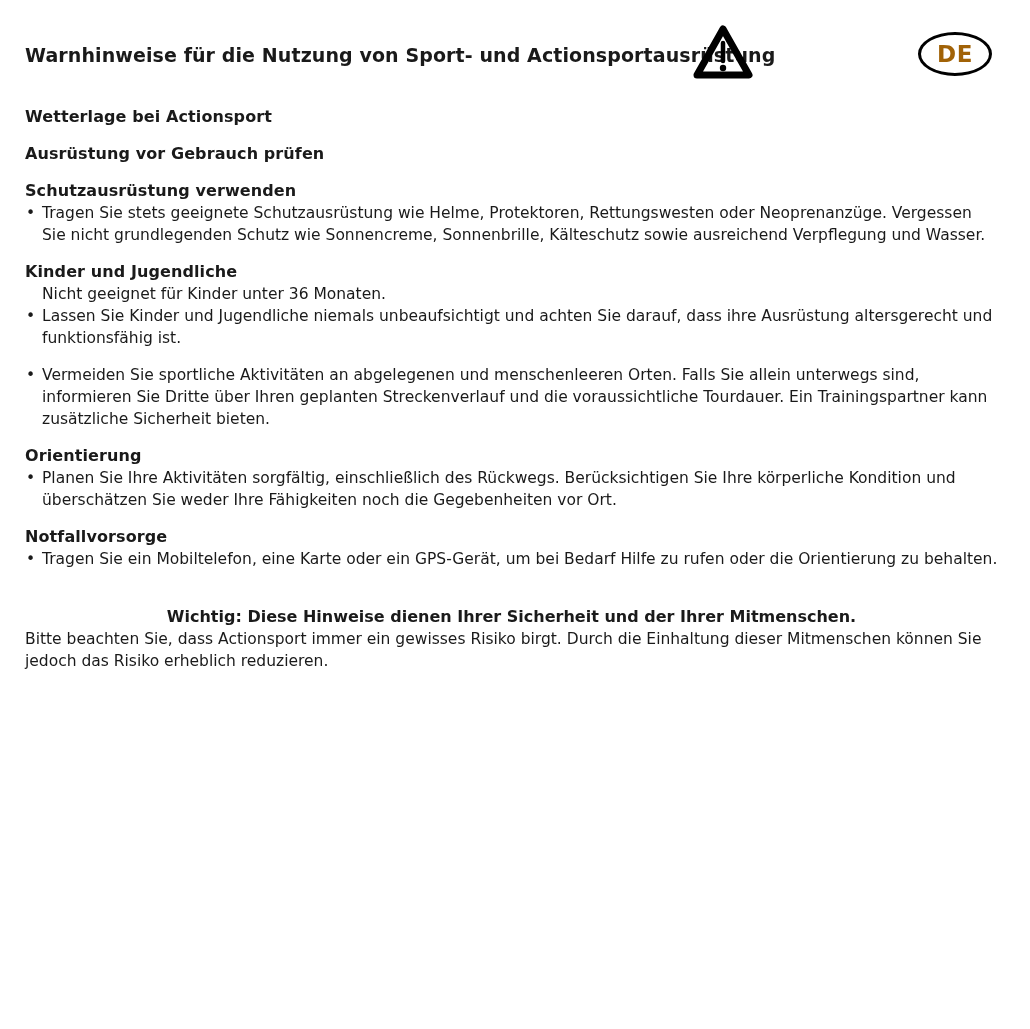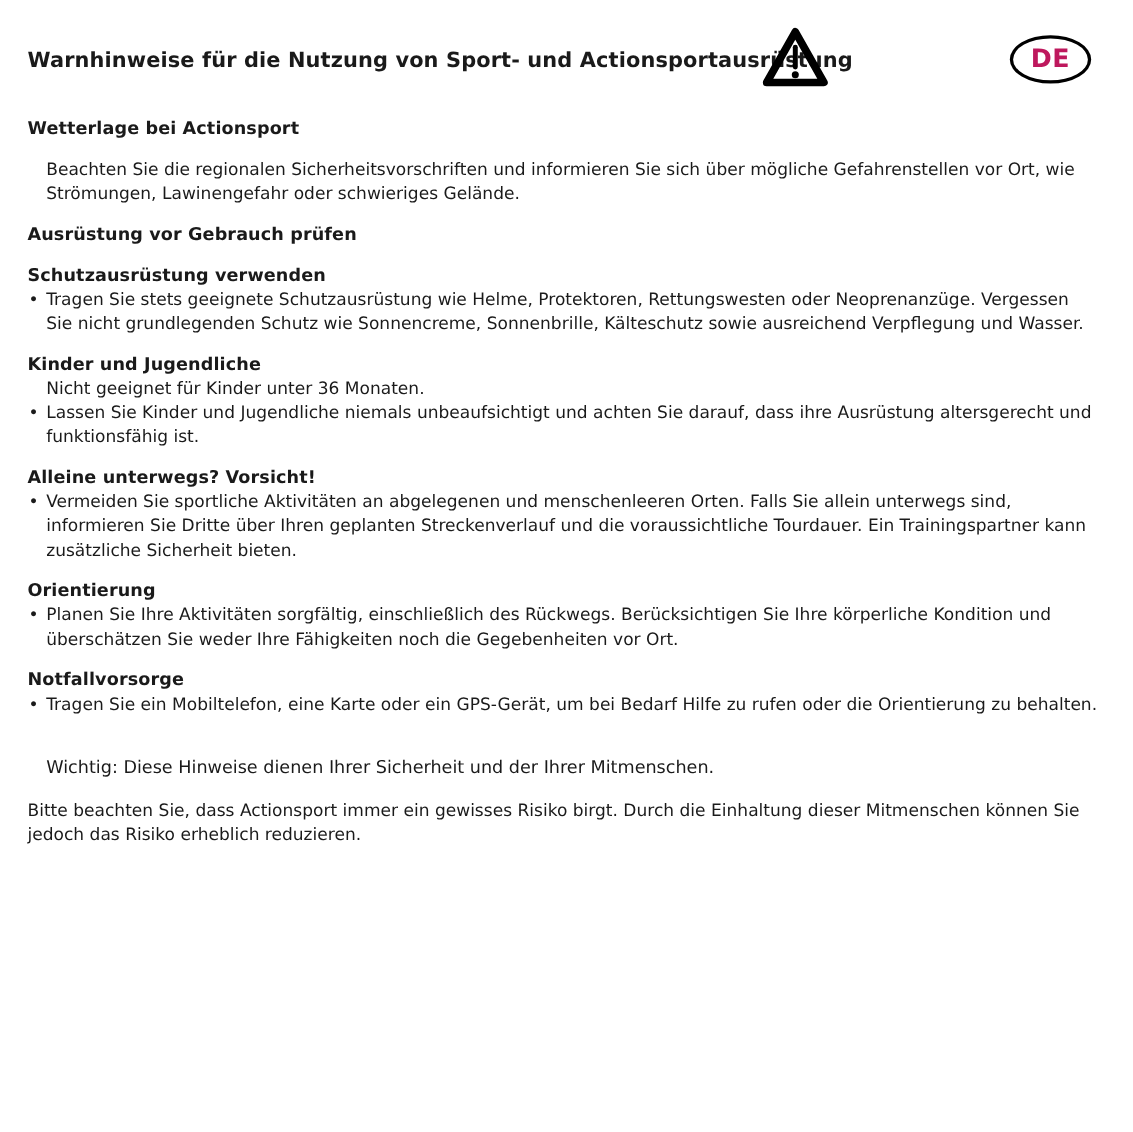--- a/index.html
+++ b/index.html
@@ -50,21 +50,21 @@
     height: 44px;
     border: 3.5px solid #000;
     border-radius: 50%;
     box-sizing: border-box;
     display: flex;
     align-items: center;
     justify-content: center;
     font-size: 23px;
     font-weight: bold;
     letter-spacing: 0.5px;
-    color: #be185d;
+    color: #a16207;
   }
   
   .content {
     padding-top: 6px;
   }
   .warn-section {
     margin: 0 0 15px 0;
   }
   .warn-section h2 {
     margin: 0;
@@ -91,23 +91,24 @@
     top: 0;
     font-size: 15.5px;
     line-height: 22px;
   }
   
   .footer {
     margin-top: 36px;
   }
   .footer .footer-bold {
     font-size: 16px;
-    font-weight: normal;
+    font-weight: bold;
     line-height: 22px;
-    margin: 17px;
+    margin: 0;
+    text-align: center;
   }
   .footer .footer-text {
     font-size: 15.5px;
     line-height: 22px;
     margin: 0;
   }
 </style>
 </head>
 <body>
 
@@ -127,42 +128,38 @@
     <div class="lang-badge">
       <span>DE</span>
     </div>
   </div>
 
   <div class="content" id="sections-root">
       <section class="warn-section">
         <h2>Wetterlage bei Actionsport</h2>
       </section>
       <section class="warn-section">
-        <ul>
-          <li class="plain">Beachten Sie die regionalen Sicherheitsvorschriften und informieren Sie sich über mögliche Gefahrenstellen vor Ort, wie Strömungen, Lawinengefahr oder schwieriges Gelände.</li>
-        </ul>
       </section>
       <section class="warn-section">
         <h2>Ausrüstung vor Gebrauch prüfen</h2>
       </section>
       <section class="warn-section">
         <h2>Schutzausrüstung verwenden</h2>
         <ul>
           <li class="bulleted">Tragen Sie stets geeignete Schutzausrüstung wie Helme, Protektoren, Rettungswesten oder Neoprenanzüge. Vergessen Sie nicht grundlegenden Schutz wie Sonnencreme, Sonnenbrille, Kälteschutz sowie ausreichend Verpflegung und Wasser.</li>
         </ul>
       </section>
       <section class="warn-section">
         <h2>Kinder und Jugendliche</h2>
         <ul>
           <li class="plain">Nicht geeignet für Kinder unter 36 Monaten.</li>
           <li class="bulleted">Lassen Sie Kinder und Jugendliche niemals unbeaufsichtigt und achten Sie darauf, dass ihre Ausrüstung altersgerecht und funktionsfähig ist.</li>
         </ul>
       </section>
       <section class="warn-section">
-        <h2>Alleine unterwegs? Vorsicht!</h2>
         <ul>
           <li class="bulleted">Vermeiden Sie sportliche Aktivitäten an abgelegenen und menschenleeren Orten. Falls Sie allein unterwegs sind, informieren Sie Dritte über Ihren geplanten Streckenverlauf und die voraussichtliche Tourdauer. Ein Trainingspartner kann zusätzliche Sicherheit bieten.</li>
         </ul>
       </section>
       <section class="warn-section">
         <h2>Orientierung</h2>
         <ul>
           <li class="bulleted">Planen Sie Ihre Aktivitäten sorgfältig, einschließlich des Rückwegs. Berücksichtigen Sie Ihre körperliche Kondition und überschätzen Sie weder Ihre Fähigkeiten noch die Gegebenheiten vor Ort.</li>
         </ul>
       </section>

